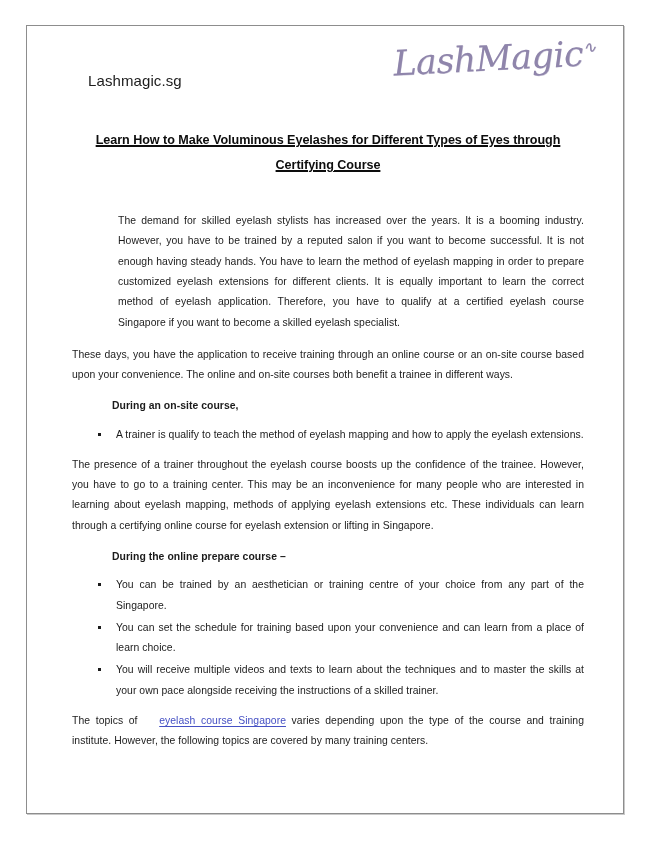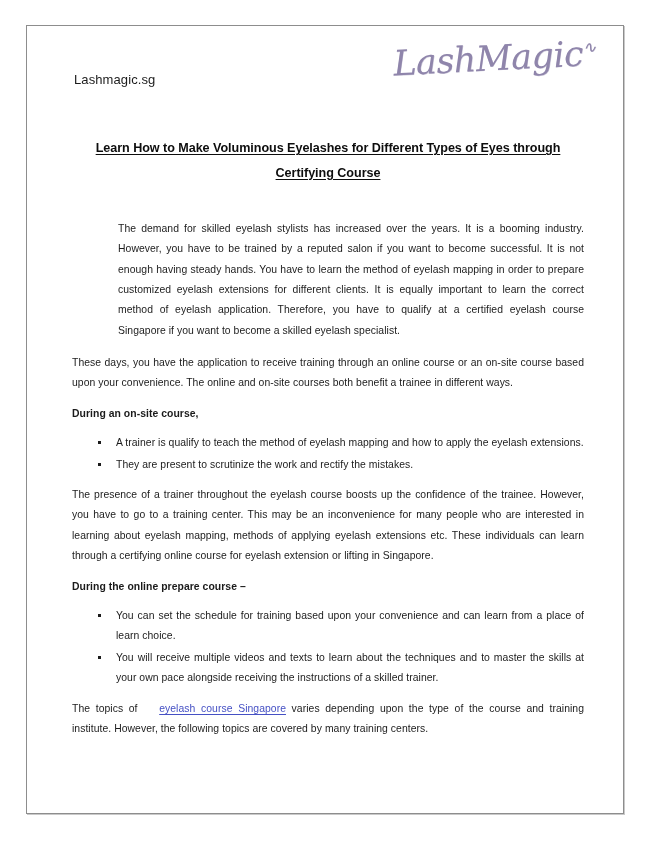--- a/index.html
+++ b/index.html
@@ -66,56 +66,58 @@
     transform-origin: right center;
     text-shadow: 0.4px 0.4px 0 rgba(143,133,171,0.45);
   }
   .brand-logo .tail {
     font-size: 16px;
     vertical-align: super;
     letter-spacing: -2px;
   }
   .site-name {
     position: absolute;
-    left: 2px;
+    left: 16px;
     top: 36px;
-    font-size: 13px;
+    font-size: 15px;
     color: #1c1c1c;
     letter-spacing: 0.1px;
   }
 
   
   .doc-title {
-    margin: 38px 0 0 0;
+    margin: 30px 0 0 0;
     text-align: center;
     font-size: 12.6px;
     font-weight: bold;
     color: #0d0d0d;
     line-height: 1.95;
     letter-spacing: -0.05px;
+    text-decoration: underline;
   }
   .doc-title .tline {
     text-decoration: underline;
     text-underline-offset: 2px;
   }
 
   
   .para {
     margin: 0 0 12px 0;
     font-size: 10.4px;
     line-height: 1.95;
     color: #1b1b1b;
     text-align: justify;
     letter-spacing: 0.05px;
   }
   .para.first { margin-top: 34px; margin-left: 46px; }
   .para.lead-in {
     font-weight: bold;
     text-align: left;
     margin-bottom: 8px;
+    margin-left: 40px;
   }
   .para.tight { margin-bottom: 11px; }
 
   .doc-link {
     color: #4550c4;
     text-underline-offset: 1.5px;
     margin-left: 16px;
   }
 
   
@@ -161,28 +163,28 @@
     </h1>
 
     <p class="para first">The demand for skilled eyelash stylists has increased over the years. It is a booming industry. However, you have to be trained by a reputed salon if you want to become successful. It is not enough having steady hands. You have to learn the method of eyelash mapping in order to prepare customized eyelash extensions for different clients. It is equally important to learn the correct method of eyelash application. Therefore, you have to qualify at a certified eyelash course Singapore if you want to become a skilled eyelash specialist.</p>
 
     <p class="para tight">These days, you have the application to receive training through an online course or an on-site course based upon your convenience. The online and on-site courses both benefit a trainee in different ways.</p>
 
     <p class="para lead-in">During an on-site course,</p>
 
     <ul class="bullets">
       <li>A trainer is qualify to teach the method of eyelash mapping and how to apply the eyelash extensions.</li>
-      <li>They are present to scrutinize the work and rectify the mistakes.</li>
     </ul>
 
     <p class="para tight">The presence of a trainer throughout the eyelash course boosts up the confidence of the trainee. However, you have to go to a training center. This may be an inconvenience for many people who are interested in learning about eyelash mapping, methods of applying eyelash extensions etc. These individuals can learn through a certifying online course for eyelash extension or lifting in Singapore.</p>
 
     <p class="para lead-in">During the online prepare course –</p>
 
     <ul class="bullets">
+      <li>You can be trained by an aesthetician or training centre of your choice from any part of the Singapore.</li>
       <li>You can set the schedule for training based upon your convenience and can learn from a place of learn choice.</li>
       <li>You will receive multiple videos and texts to learn about the techniques and to master the skills at your own pace alongside receiving the instructions of a skilled trainer.</li>
     </ul>
 
     <p class="para"><span>The topics of </span><a class="doc-link" href="#">eyelash course Singapore</a><span> varies depending upon the type of the course and training institute. However, the following topics are covered by many training centers.</span></p>
 
   </div>
 </div>
 
 </body></html>

